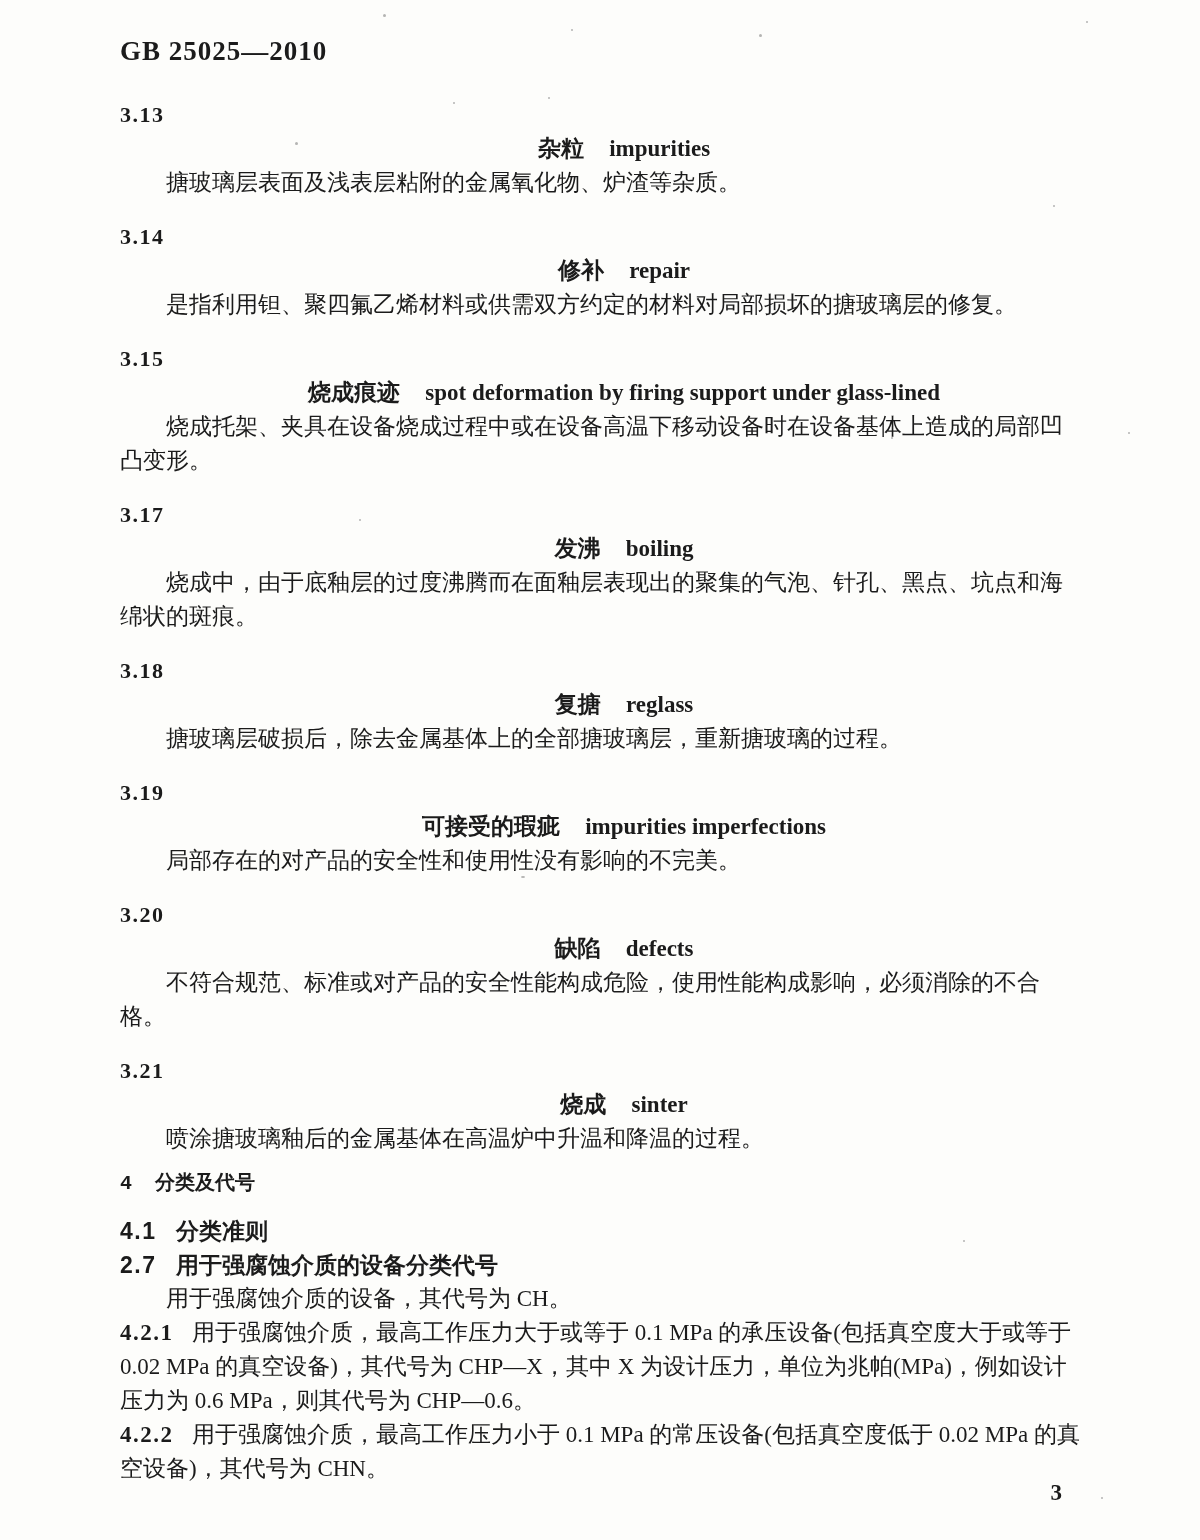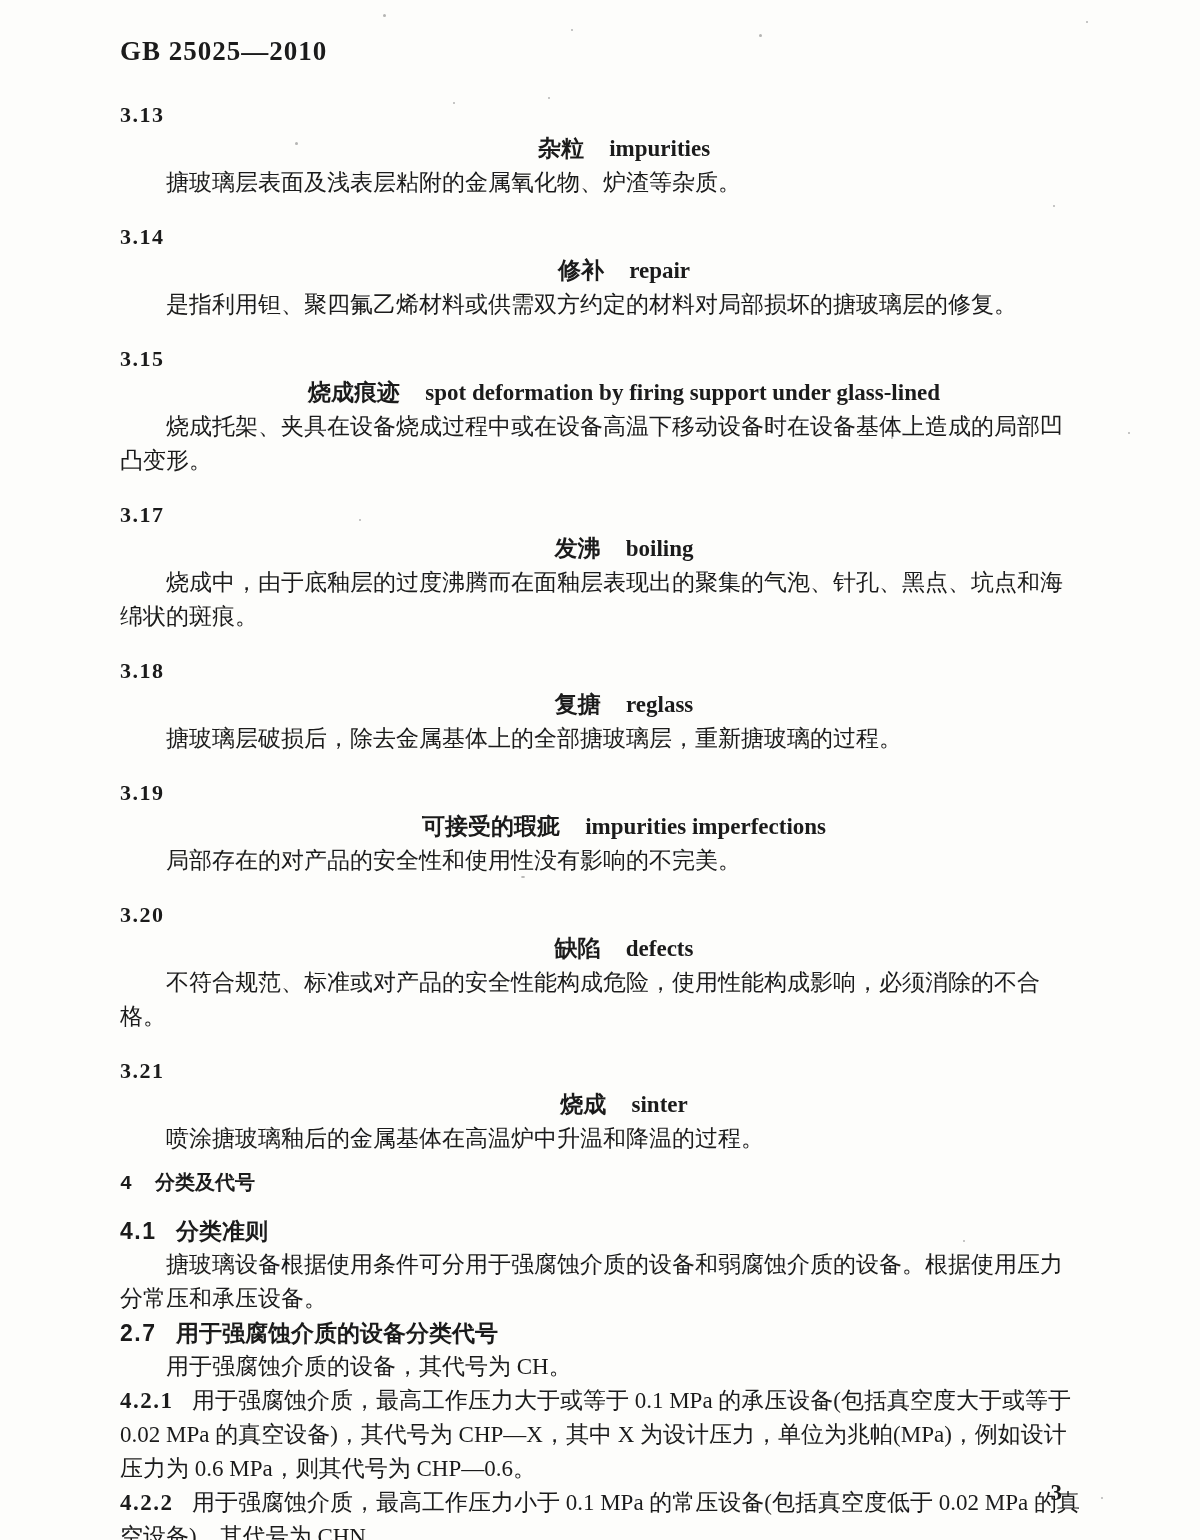--- a/index.html
+++ b/index.html
@@ -161,21 +161,20 @@
     <p class="def">喷涂搪玻璃釉后的金属基体在高温炉中升温和降温的过程。</p>
   </section>
 
   <h2 class="chapter">
     <span class="ch-num">4</span><span>分类及代号</span>
   </h2>
 
   <div class="sub-head">
     <span class="sh-num">4.1</span><span>分类准则</span>
   </div>
-  <p class="body-para">搪玻璃设备根据使用条件可分用于强腐蚀介质的设备和弱腐蚀介质的设备。根据使用压力分常压和承压设备。</p>
 
   <div class="sub-head">
     <span class="sh-num">2.7</span><span>用于强腐蚀介质的设备分类代号</span>
   </div>
   <p class="body-para">用于强腐蚀介质的设备，其代号为 CH。</p>
 
   <p class="num-para">
     <span class="np-num">4.2.1</span><span>用于强腐蚀介质，最高工作压力大于或等于 0.1 MPa 的承压设备(包括真空度大于或等于 0.02 MPa 的真空设备)，其代号为 CHP—X，其中 X 为设计压力，单位为兆帕(MPa)，例如设计压力为 0.6 MPa，则其代号为 CHP—0.6。</span>
   </p>
 

